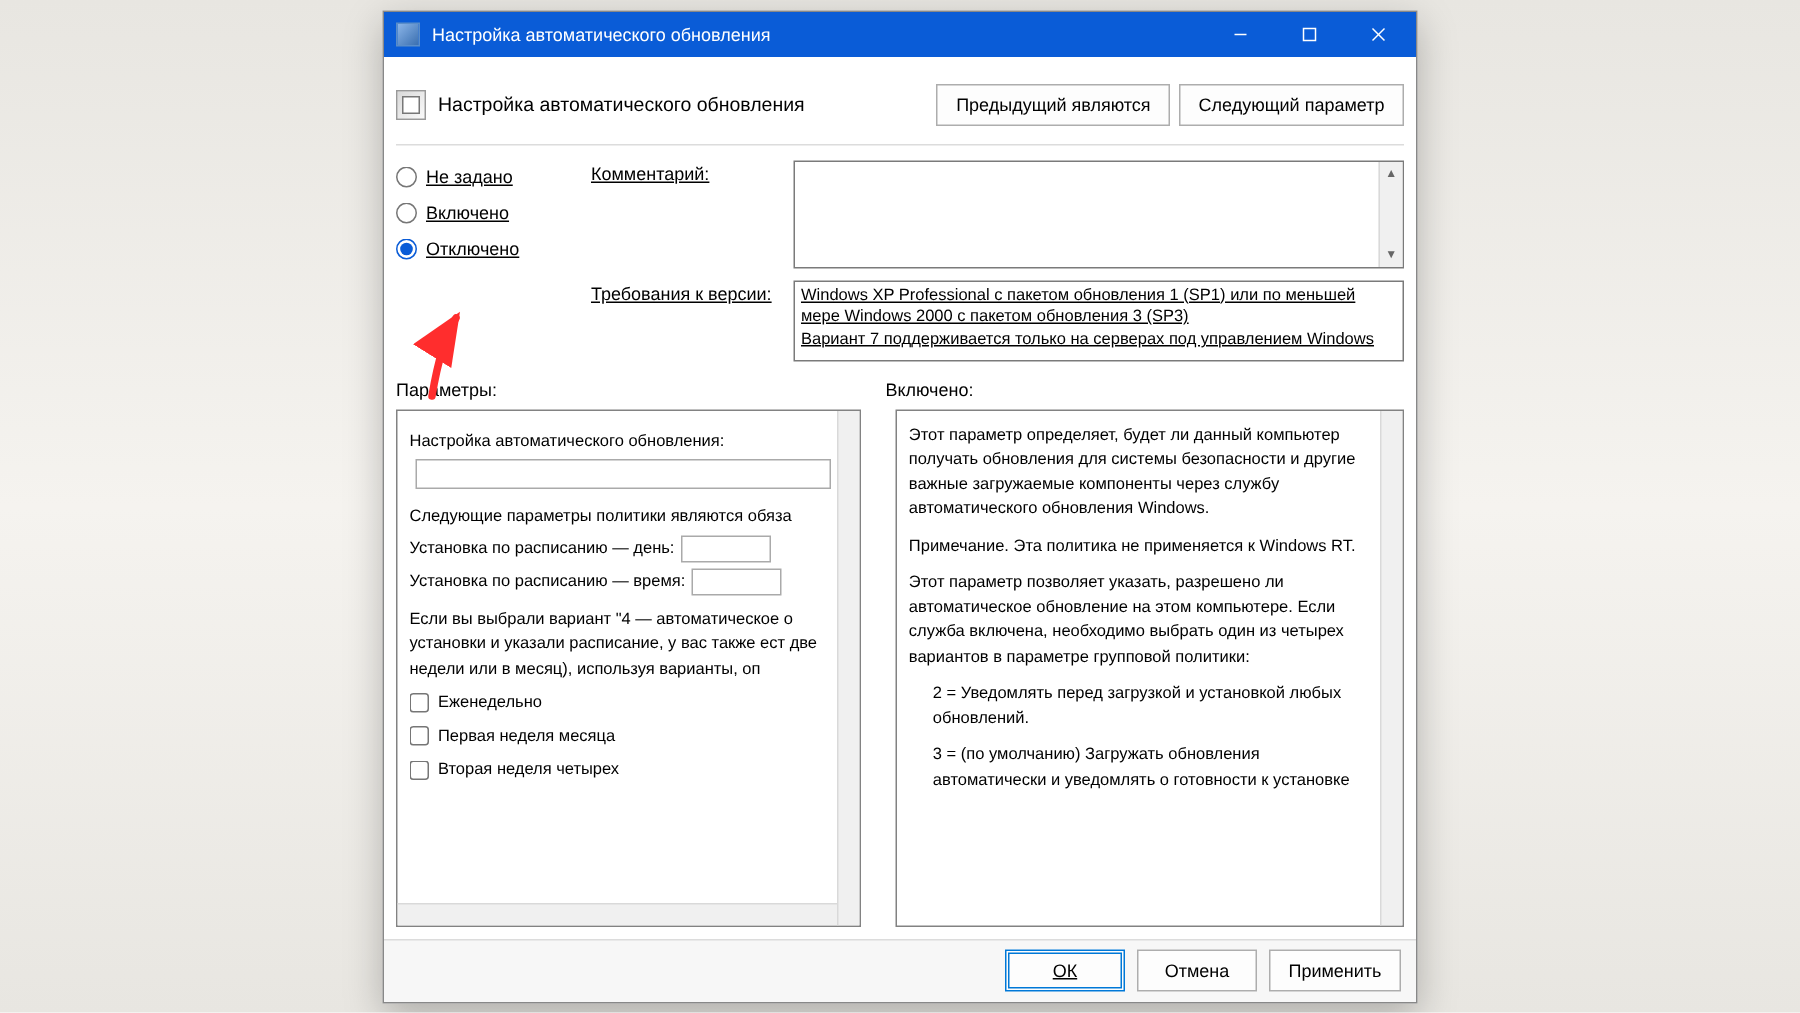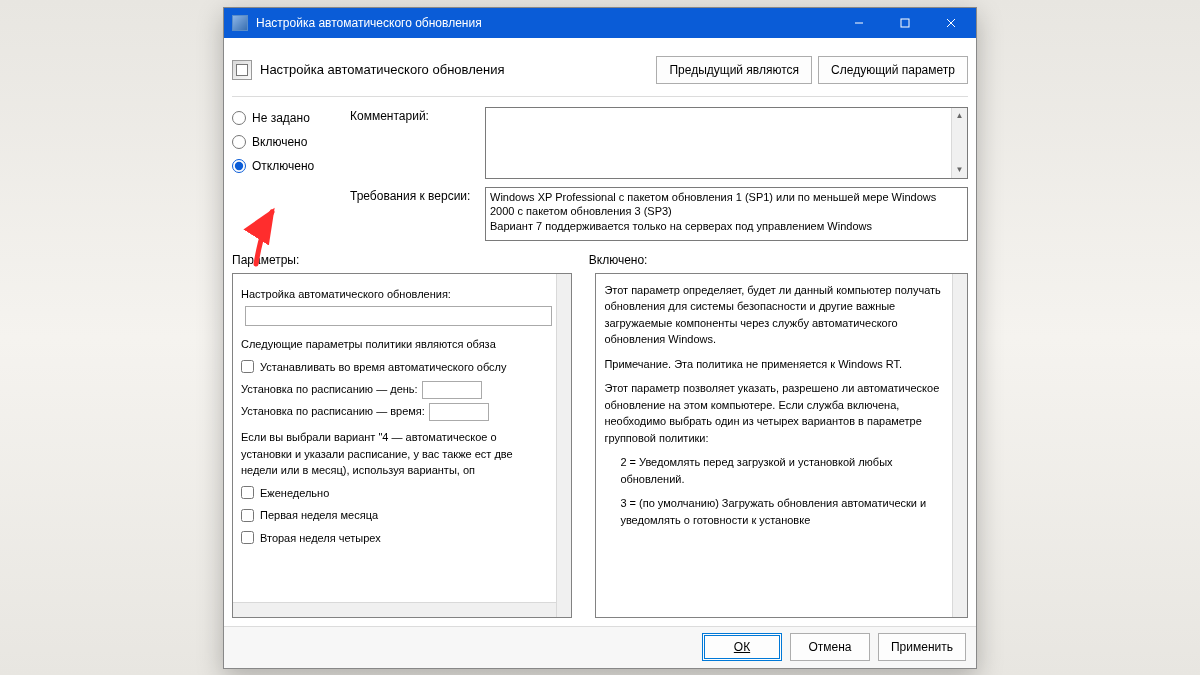--- a/index.html
+++ b/index.html
@@ -5,21 +5,21 @@
 * { box-sizing: border-box; margin: 0; padding: 0; }
 body {
   font-family: 'Segoe UI', Tahoma, sans-serif;
   font-size: 12px;
   background: linear-gradient(180deg, #e8e6e1 0%, #f5f3ef 50%, #e8e6e1 100%);
   width: 1200px; height: 675px;
   display: flex; align-items: center; justify-content: center;
   overflow: hidden;
 }
 .window {
-  width: 754px; height: 662px;
+  width: 690px; height: 662px;
   background: #fff;
   border: 1px solid #888;
   box-shadow: 0 8px 24px rgba(0,0,0,0.25);
   display: flex; flex-direction: column;
   position: relative;
 }
 .titlebar {
   height: 30px; background: #0a5cd7;
   display: flex; align-items: center; padding: 0 2px 0 8px;
   color: #fff; font-size: 12px;
@@ -48,21 +48,21 @@
 .header-left .hicon::after { content:""; width:10px; height:10px; border:1px solid #777; background:#fff; }
 .header-left .htitle { font-size: 13px; }
 .header-btns { display: flex; gap: 6px; }
 .btn {
   padding: 6px 12px; font-size: 12px;
   background: #fdfdfd; border: 1px solid #adadad;
   cursor: pointer; white-space: nowrap;
 }
 .btn.primary { border-color:#0078d7; outline:1px solid #0078d7; outline-offset:-3px;text-decoration:underline; }
 .divider { border: none; border-top: 1px solid #dcdcdc; margin: 0 0 6px 0; }
-.top-section { display: flex; gap: 8px; padding: 4px 0 8px 0; }
+.top-section { display: flex; gap: 20px; padding: 4px 0 8px 0; text-decoration: underline; }
 .radio-col { width: 110px; display: flex; flex-direction: column; gap: 10px; padding-top: 4px; position: relative; }
 .radio-item { display: flex; align-items: center; gap: 6px; font-size: 12px; cursor: pointer; position: relative; }
 .radio-item input { accent-color: #0a5cd7; width:14px; height:14px; }
 .fields-col { flex: 1; display: grid; grid-template-columns: 135px 1fr; row-gap: 8px; align-items: start; }
 .label { font-size: 12px; padding-top: 2px; }
 .comment-box {
   border: 1px solid #7a7a7a; height: 72px; width: 100%;
   background: #fff; resize: none; position: relative;
 }
 .comment-box-inner { position: absolute; inset: 0 16px 0 0; }
@@ -193,24 +193,20 @@
       <div class="col-label">Параметры:</div>
       <div class="col-label right">Включено:</div>
     </div>
 
     <div class="panels">
       <div class="panel">
         <div class="panel-content-left">
           <div class="opt-line">Настройка автоматического обновления:</div>
           <div class="opt-line"><span class="opt-input" style="width:100%;height:20px"></span></div>
           <div class="opt-line" style="margin-top:10px">Следующие параметры политики являются обяза</div>
-          <label class="chk">
-              <input type="checkbox" style="">
-              <span>Устанавливать во время автоматического обслу</span>
-            </label>
           <div class="opt-line"><span>Установка по расписанию — день:</span><span class="opt-input"></span></div>
           <div class="opt-line"><span>Установка по расписанию — время:</span><span class="opt-input"></span></div>
           <div class="opt-line" style="white-space:normal;margin-top:8px">Если вы выбрали вариант "4 — автоматическое о установки и указали расписание, у вас также ест две недели или в месяц), используя варианты, оп</div>
           <label class="chk">
               <input type="checkbox" style="">
               <span>Еженедельно</span>
             </label>
           <label class="chk">
               <input type="checkbox" style="">
               <span>Первая неделя месяца</span>

